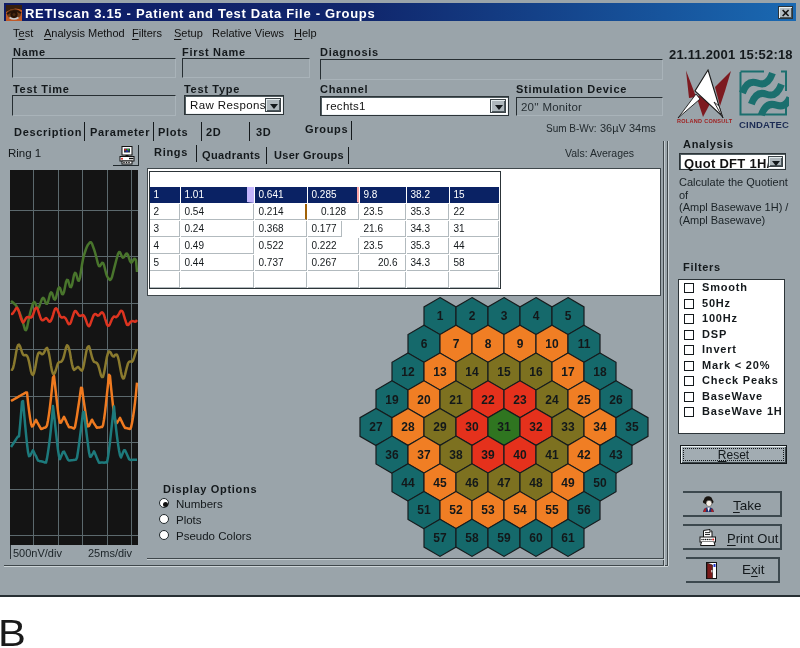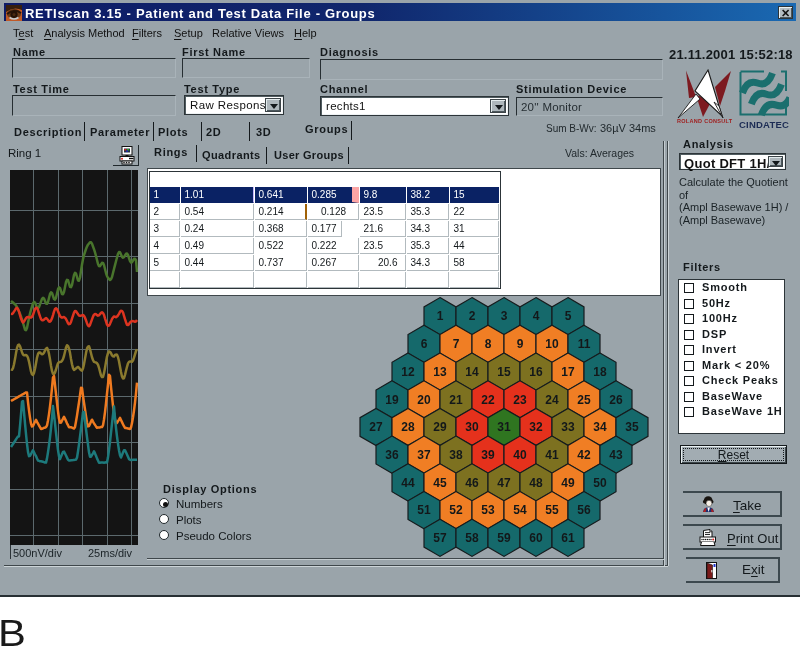--- a/index.html
+++ b/index.html
@@ -137,23 +137,23 @@
 <div class="abs" style="left:4px;top:566px;width:664px;height:1px;background:#ccd4d7"></div>
 
 <div class="abs" style="left:147px;top:168px;width:514px;height:128px;background:#fff;border:1px solid #3f474b"></div>
 <div class="abs" style="left:663px;top:141px;width:1px;height:425px;background:#3f474b"></div>
 <div class="abs" style="left:664px;top:141px;width:1px;height:425px;background:#c4ccd0"></div>
 <div class="abs" style="left:147px;top:558px;width:517px;height:1px;background:#3f474b"></div>
 <div class="abs" style="left:147px;top:559px;width:517px;height:1px;background:#c4ccd0"></div>
 
 <div style="position:absolute;left:149px;top:171px;width:352px;height:118px;border:1px solid #2c3438;background:#fff">
     <div style="position:absolute;left:0px;top:15px;width:30px;height:16px;background:#0a2264;border-right:1px solid #0a2264;border-bottom:1px solid #0a2264;font-size:10px;line-height:16px;padding-left:3.5px;color:#fff;overflow:hidden">1</div>
-    <div style="position:absolute;left:31px;top:15px;width:73px;height:16px;background:#0a2264;border-right:1px solid #c4b5fd;border-bottom:1px solid #0a2264;font-size:10px;line-height:16px;padding-left:3.5px;color:#fff;overflow:hidden">1.01</div>
+    <div style="position:absolute;left:31px;top:15px;width:73px;height:16px;background:#0a2264;border-right:7px solid #c4b5fd;border-bottom:1px solid #0a2264;font-size:10px;line-height:16px;padding-left:3.5px;color:#fff;overflow:hidden">1.01</div>
     <div style="position:absolute;left:105px;top:15px;width:52px;height:16px;background:#0a2264;border-right:1px solid #0a2264;border-bottom:1px solid #0a2264;font-size:10px;line-height:16px;padding-left:3.5px;color:#fff;overflow:hidden">0.641</div>
-    <div style="position:absolute;left:158px;top:15px;width:51px;height:16px;background:#0a2264;border-right:7px solid #fca5a5;border-bottom:1px solid #0a2264;font-size:10px;line-height:16px;padding-left:3.5px;color:#fff;overflow:hidden">0.285</div>
+    <div style="position:absolute;left:158px;top:15px;width:51px;height:16px;background:#0a2264;border-right:2px solid #fca5a5;border-bottom:1px solid #0a2264;font-size:10px;line-height:16px;padding-left:3.5px;color:#fff;overflow:hidden">0.285</div>
     <div style="position:absolute;left:210px;top:15px;width:46px;height:16px;background:#0a2264;border-right:1px solid #0a2264;border-bottom:1px solid #0a2264;font-size:10px;line-height:16px;padding-left:3.5px;color:#fff;overflow:hidden">9.8</div>
     <div style="position:absolute;left:257px;top:15px;width:42px;height:16px;background:#0a2264;border-right:1px solid #0a2264;border-bottom:1px solid #0a2264;font-size:10px;line-height:16px;padding-left:3.5px;color:#fff;overflow:hidden">38.2</div>
     <div style="position:absolute;left:300px;top:15px;width:49px;height:16px;background:#0a2264;border-right:1px solid #0a2264;border-bottom:1px solid #0a2264;font-size:10px;line-height:16px;padding-left:3.5px;color:#fff;overflow:hidden">15</div>
     <div style="position:absolute;left:0px;top:32px;width:30px;height:16px;background:#fff;border-right:1px solid #b2babe;border-bottom:1px solid #b2babe;font-size:10px;line-height:16px;padding-left:3.5px;color:#14191c;overflow:hidden">2</div>
     <div style="position:absolute;left:31px;top:32px;width:73px;height:16px;background:#fff;border-right:1px solid #b2babe;border-bottom:1px solid #b2babe;font-size:10px;line-height:16px;padding-left:3.5px;color:#14191c;overflow:hidden">0.54</div>
     <div style="position:absolute;left:105px;top:32px;width:52px;height:16px;background:#fff;border-right:2px solid #a16207;border-bottom:1px solid #b2babe;font-size:10px;line-height:16px;padding-left:3.5px;color:#14191c;overflow:hidden">0.214</div>
     <div style="position:absolute;left:158px;top:32px;width:51px;height:16px;background:#fff;border-right:1px solid #b2babe;border-bottom:1px solid #b2babe;font-size:10px;line-height:16px;padding-left:13px;color:#14191c;overflow:hidden">0.128</div>
     <div style="position:absolute;left:210px;top:32px;width:46px;height:16px;background:#fff;border-right:1px solid #b2babe;border-bottom:1px solid #b2babe;font-size:10px;line-height:16px;padding-left:3.5px;color:#14191c;overflow:hidden">23.5</div>
     <div style="position:absolute;left:257px;top:32px;width:42px;height:16px;background:#fff;border-right:1px solid #b2babe;border-bottom:1px solid #b2babe;font-size:10px;line-height:16px;padding-left:3.5px;color:#14191c;overflow:hidden">35.3</div>
     <div style="position:absolute;left:300px;top:32px;width:49px;height:16px;background:#fff;border-right:1px solid #b2babe;border-bottom:1px solid #b2babe;font-size:10px;line-height:16px;padding-left:3.5px;color:#14191c;overflow:hidden">22</div>

